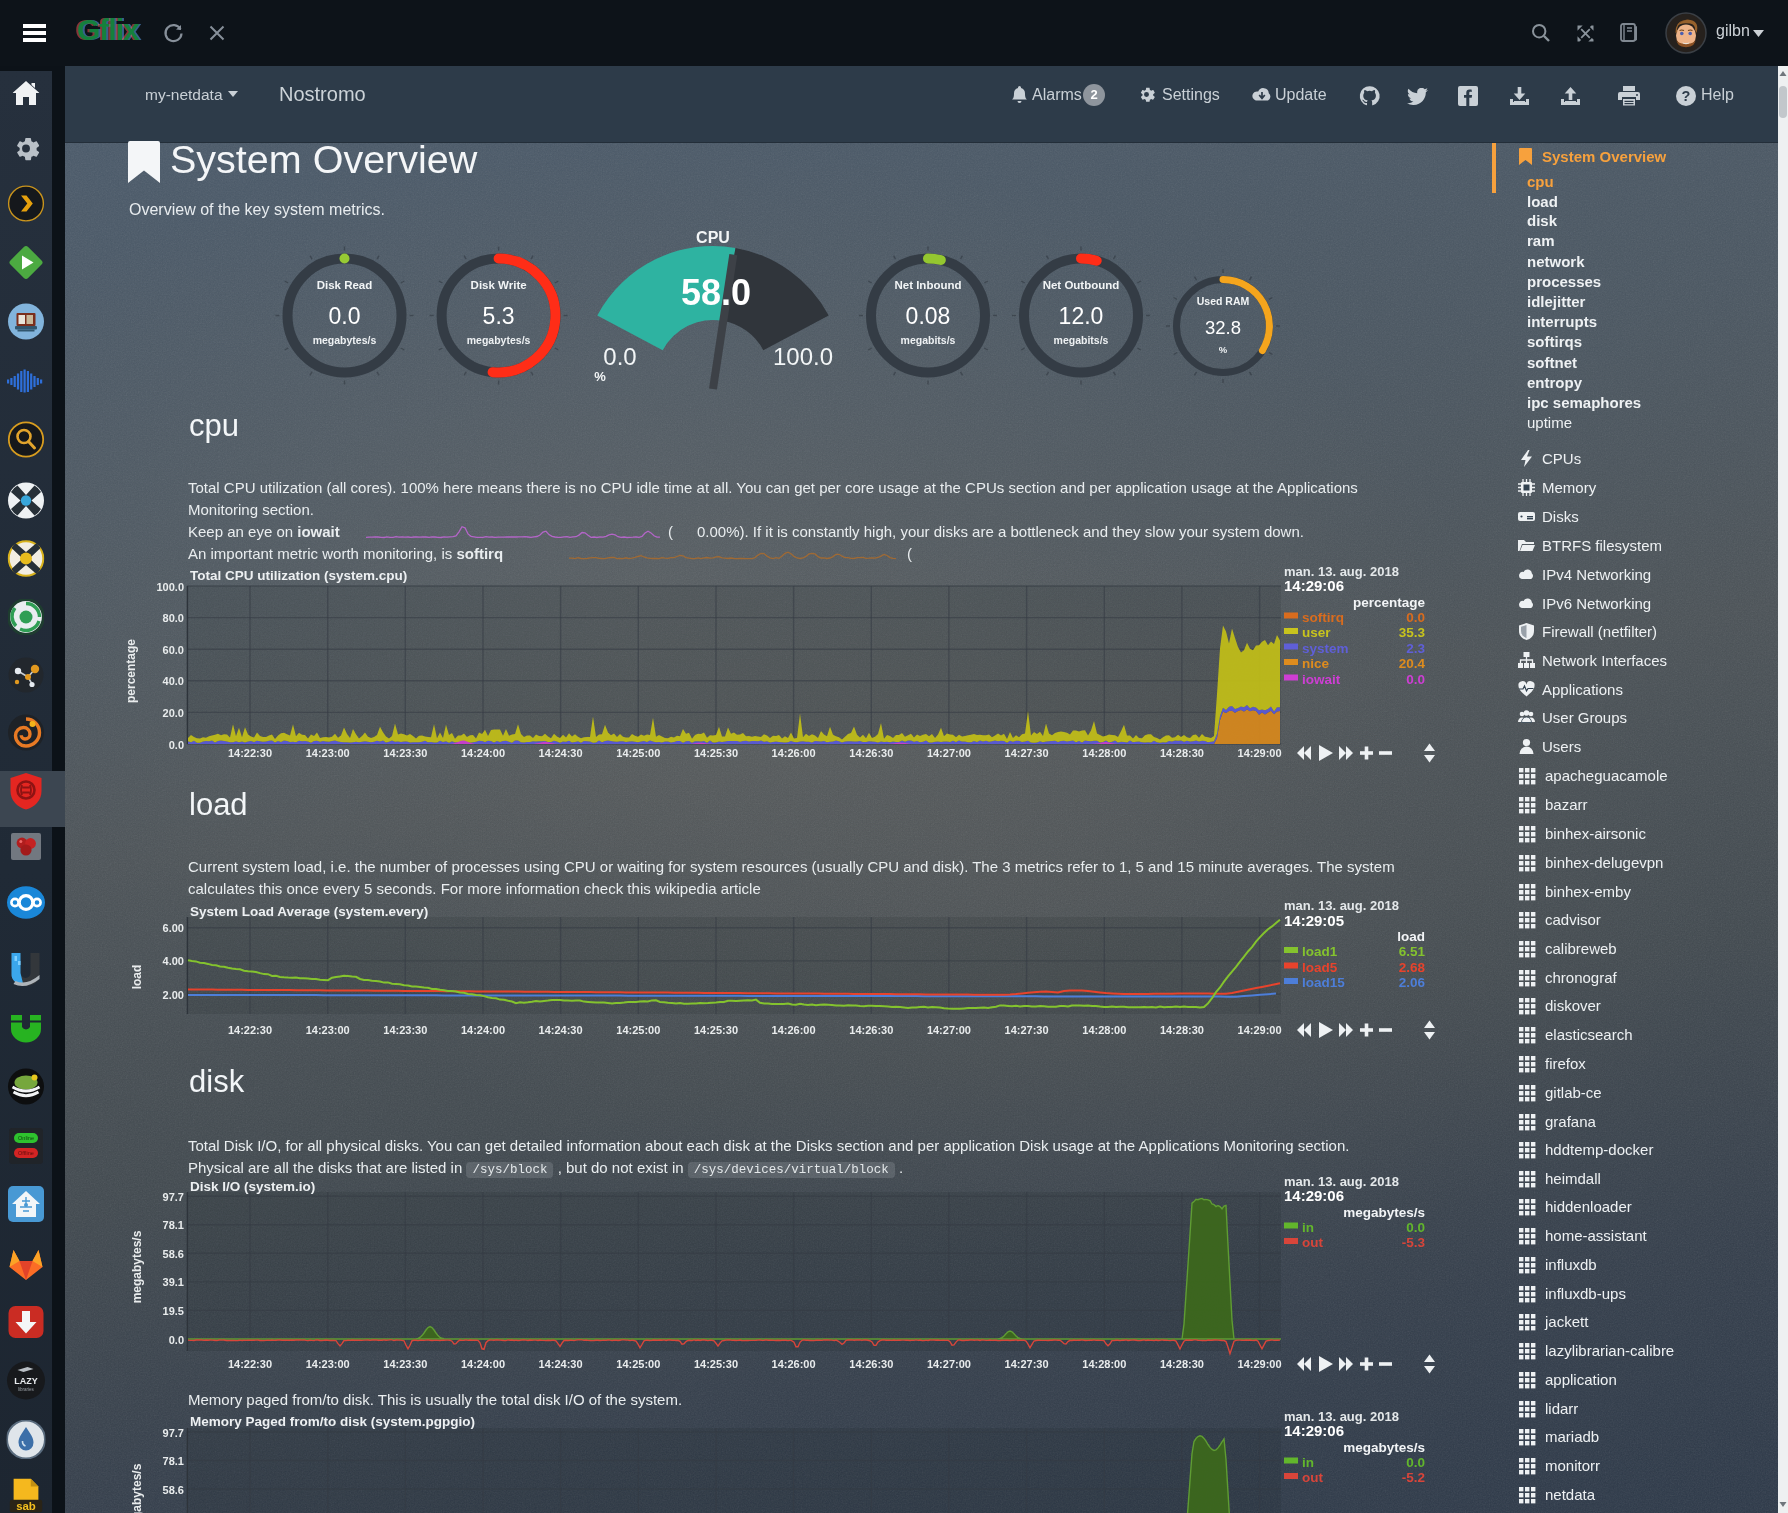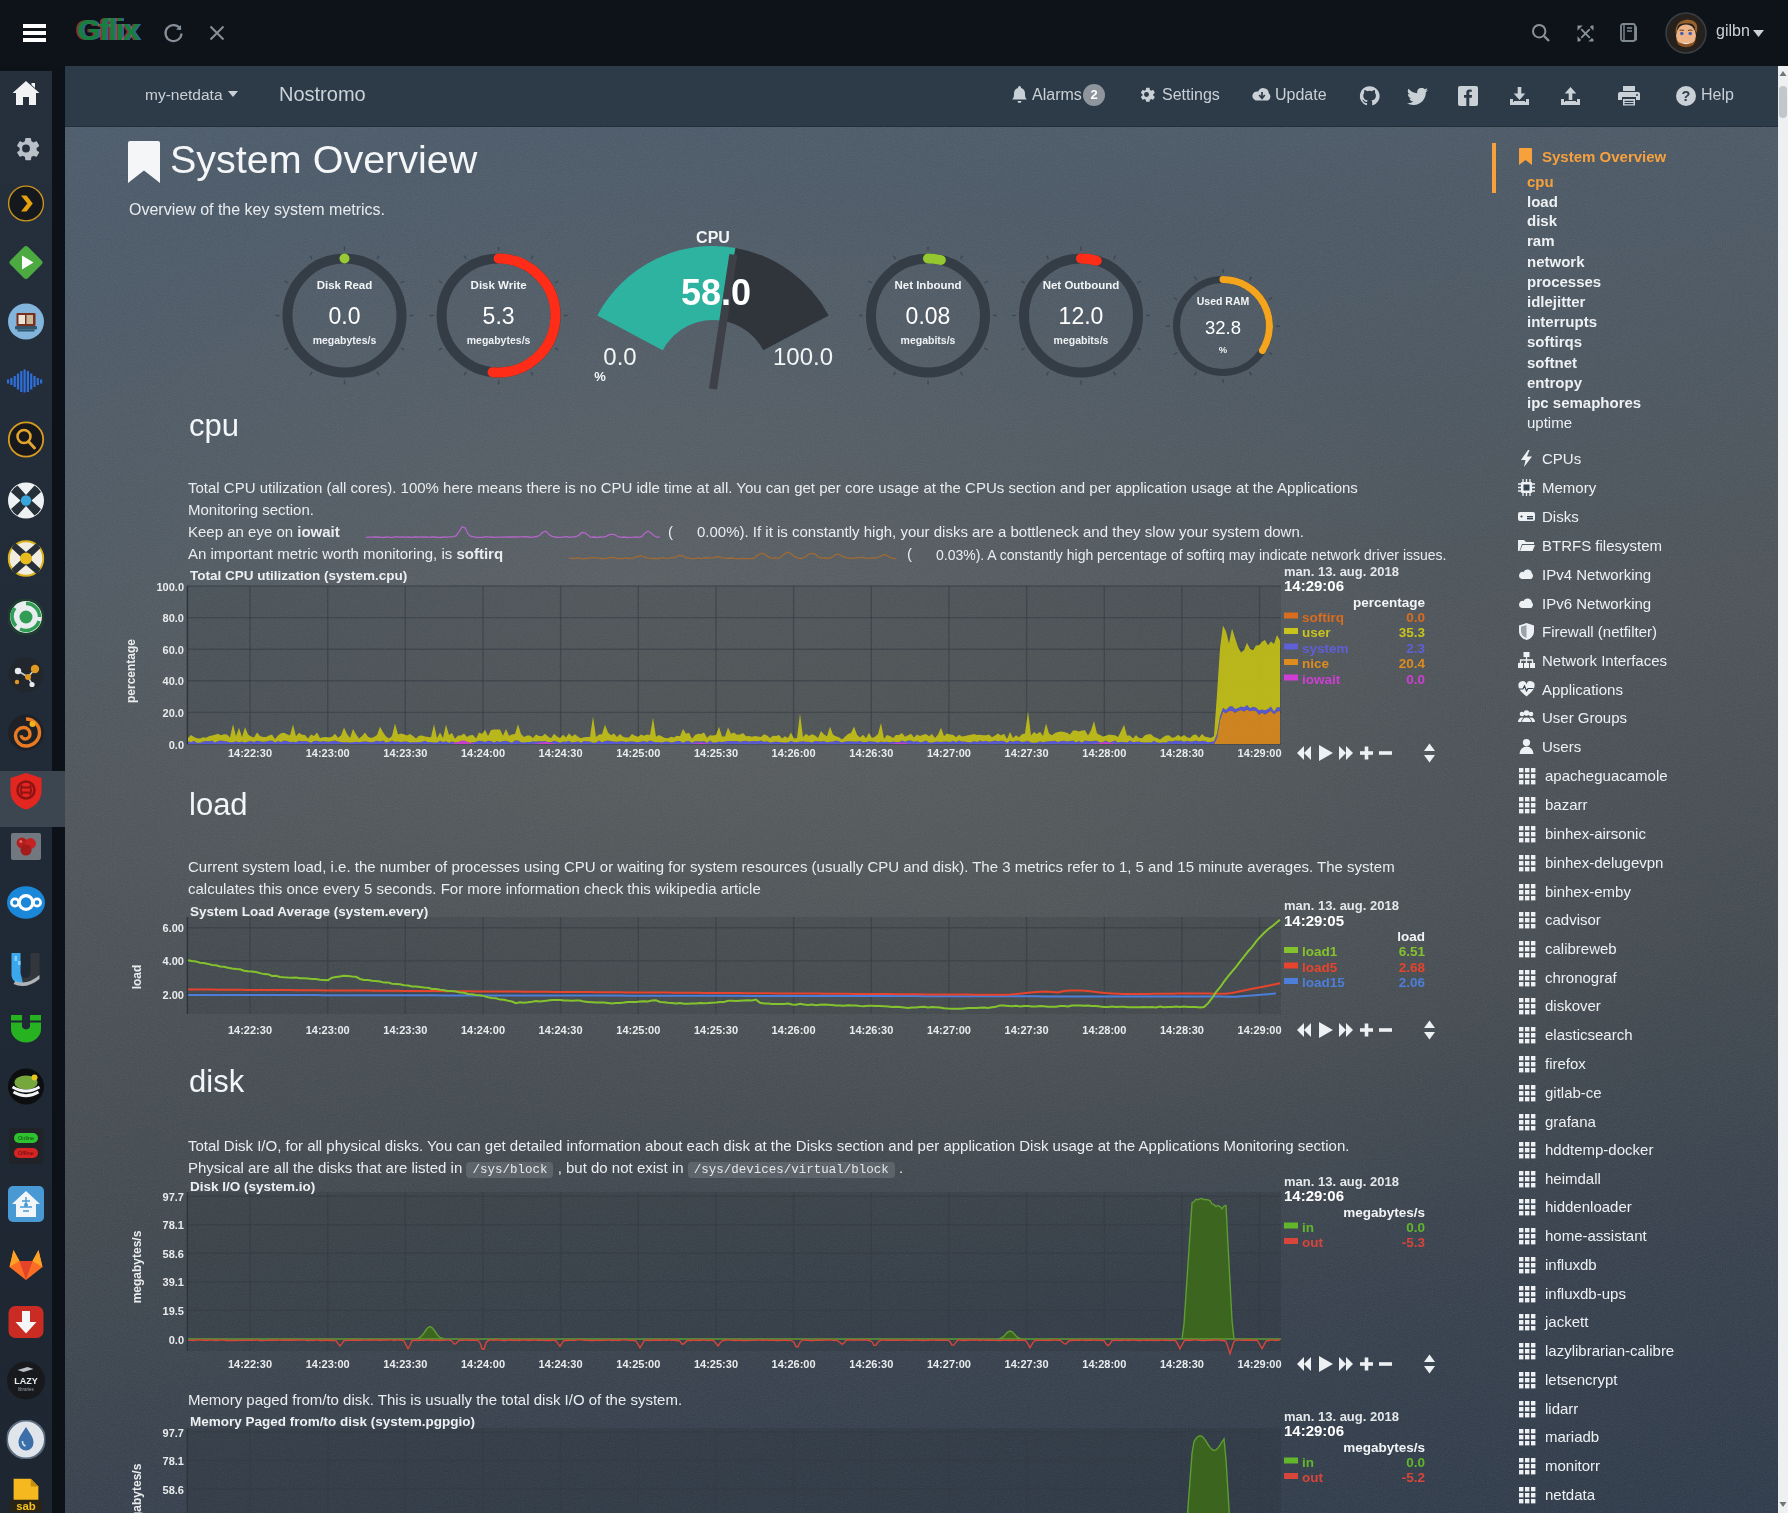--- a/index.html
+++ b/index.html
@@ -8,21 +8,21 @@
 .abs{position:absolute}
 #content{position:absolute;left:65px;top:66px;width:1713px;height:1447px;
 background:
  radial-gradient(1150px 650px at 34% 36%, rgba(150,138,120,0.17), rgba(150,138,120,0) 70%),
  radial-gradient(950px 550px at 58% 58%, rgba(135,125,112,0.12), rgba(135,125,112,0) 70%),
  linear-gradient(171deg,#4a5a6b 0%,#4a5661 28%,#4b5257 47%,#41494f 66%,#343e4b 84%,#2c3848 100%);}
 #noise{position:absolute;left:65px;top:66px;width:1713px;height:1447px;opacity:.12;pointer-events:none}
 #topbar{position:absolute;left:0;top:0;width:1788px;height:66px;background:#0d1319}
 #sidebar{position:absolute;left:0;top:71px;width:52px;height:1447px;background:linear-gradient(#26303d,#202a36 55%,#1d2631)}
 #sbactive{position:absolute;left:0;top:700px;width:65px;height:56px;background:#3c4651}
-#navbar{position:absolute;left:65px;top:66px;width:1713px;height:61px;background:#2d3b49;box-shadow:inset 0 -1px 0 rgba(0,0,0,0.22)}
+#navbar{position:absolute;left:65px;top:66px;width:1713px;height:77px;background:#2d3b49;box-shadow:inset 0 -1px 0 rgba(0,0,0,0.22)}
 .nav{position:absolute;top:0;height:61px;line-height:57px;color:#c9d0d6;font-size:16px;white-space:nowrap}
 .si{position:absolute;left:50%;transform:translateX(-50%)}
 #scroll{position:absolute;left:1778px;top:66px;width:10px;height:1447px;background:#eef0f1}
 #sthumb{position:absolute;left:1779px;top:86px;width:8px;height:32px;background:#c2c7cb;border-radius:4px}
 .h1{position:absolute;color:#f3f6f8;font-size:31px;font-weight:400}
 .para{position:absolute;color:#e9edef;font-size:15px;line-height:22px;font-weight:400}
 .ctitle{position:absolute;color:#edf0f2;font-size:13.5px;font-weight:700}
 .code{font-family:"Liberation Mono",monospace;font-size:12.5px;background:rgba(200,205,210,0.18);color:#e4e8ea;border-radius:4px;padding:1px 6px}
 .mi{position:absolute;color:#eef1f3;font-size:15px;white-space:nowrap}
 .or{color:#f7a13d !important}
@@ -649,21 +649,20 @@
 <div class="abs" style="left:170px;top:137px;font-size:39.5px;font-weight:400;color:#f4f6f8">System Overview</div>
 <div class="abs" style="left:129px;top:201px;font-size:16px;color:#e8ecef">Overview of the key system metrics.</div>
 
 <div class="h1" style="left:189px;top:408px">cpu</div>
 <div class="para" style="left:188px;top:477px;width:1215px">Total CPU utilization (all cores). 100% here means there is no CPU idle time at all. You can get per core usage at the CPUs section and per application usage at the Applications Monitoring section.</div>
 <div class="para" style="left:188px;top:521px">Keep an eye on <b>iowait</b></div>
 <div class="para" style="left:668px;top:521px">(</div>
 <div class="para" style="left:697px;top:521px">0.00%). If it is constantly high, your disks are a bottleneck and they slow your system down.</div>
 <div class="para" style="left:188px;top:543px">An important metric worth monitoring, is <b>softirq</b></div>
 <div class="para" style="left:907px;top:543px">(</div>
-<div class="para" style="left:936px;top:544px;font-size:14px">0.03%). A constantly high percentage of softirq may indicate network driver issues.</div>
 <div class="ctitle" style="left:190px;top:568px">Total CPU utilization (system.cpu)</div>
 
 <div class="h1" style="left:189px;top:787px">load</div>
 <div class="para" style="left:188px;top:856px;width:1215px">Current system load, i.e. the number of processes using CPU or waiting for system resources (usually CPU and disk). The 3 metrics refer to 1, 5 and 15 minute averages. The system calculates this once every 5 seconds. For more information check this wikipedia article</div>
 <div class="ctitle" style="left:190px;top:904px">System Load Average (system.every)</div>
 
 <div class="h1" style="left:189px;top:1064px">disk</div>
 <div class="para" style="left:188px;top:1135px;width:1480px">Total Disk I/O, for all physical disks. You can get detailed information about each disk at the Disks section and per application Disk usage at the Applications Monitoring section.<br>Physical are all the disks that are listed in <span class="code">/sys/block</span> , but do not exist in <span class="code">/sys/devices/virtual/block</span> .</div>
 <div class="ctitle" style="left:190px;top:1179px">Disk I/O (system.io)</div>
 
@@ -1050,21 +1049,21 @@
         <rect x="6" y="0" width="4.4" height="4.4"></rect>
         <rect x="12" y="0" width="4.4" height="4.4"></rect>
         <rect x="0" y="6" width="4.4" height="4.4"></rect>
         <rect x="6" y="6" width="4.4" height="4.4"></rect>
         <rect x="12" y="6" width="4.4" height="4.4"></rect>
         <rect x="0" y="12" width="4.4" height="4.4"></rect>
         <rect x="6" y="12" width="4.4" height="4.4"></rect>
         <rect x="12" y="12" width="4.4" height="4.4"></rect>
       </g>
     </svg>
-<div class="mi" style="left:1545px;top:1371px">letsencrypt</div>
+<div class="mi" style="left:1545px;top:1371px">application</div>
 <svg class="abs" style="left:1519px;top:1401px" width="17" height="17" viewBox="0 0 17 17">
       <g fill="#eef1f3">
         <rect x="0" y="0" width="4.4" height="4.4"></rect>
         <rect x="6" y="0" width="4.4" height="4.4"></rect>
         <rect x="12" y="0" width="4.4" height="4.4"></rect>
         <rect x="0" y="6" width="4.4" height="4.4"></rect>
         <rect x="6" y="6" width="4.4" height="4.4"></rect>
         <rect x="12" y="6" width="4.4" height="4.4"></rect>
         <rect x="0" y="12" width="4.4" height="4.4"></rect>
         <rect x="6" y="12" width="4.4" height="4.4"></rect>

